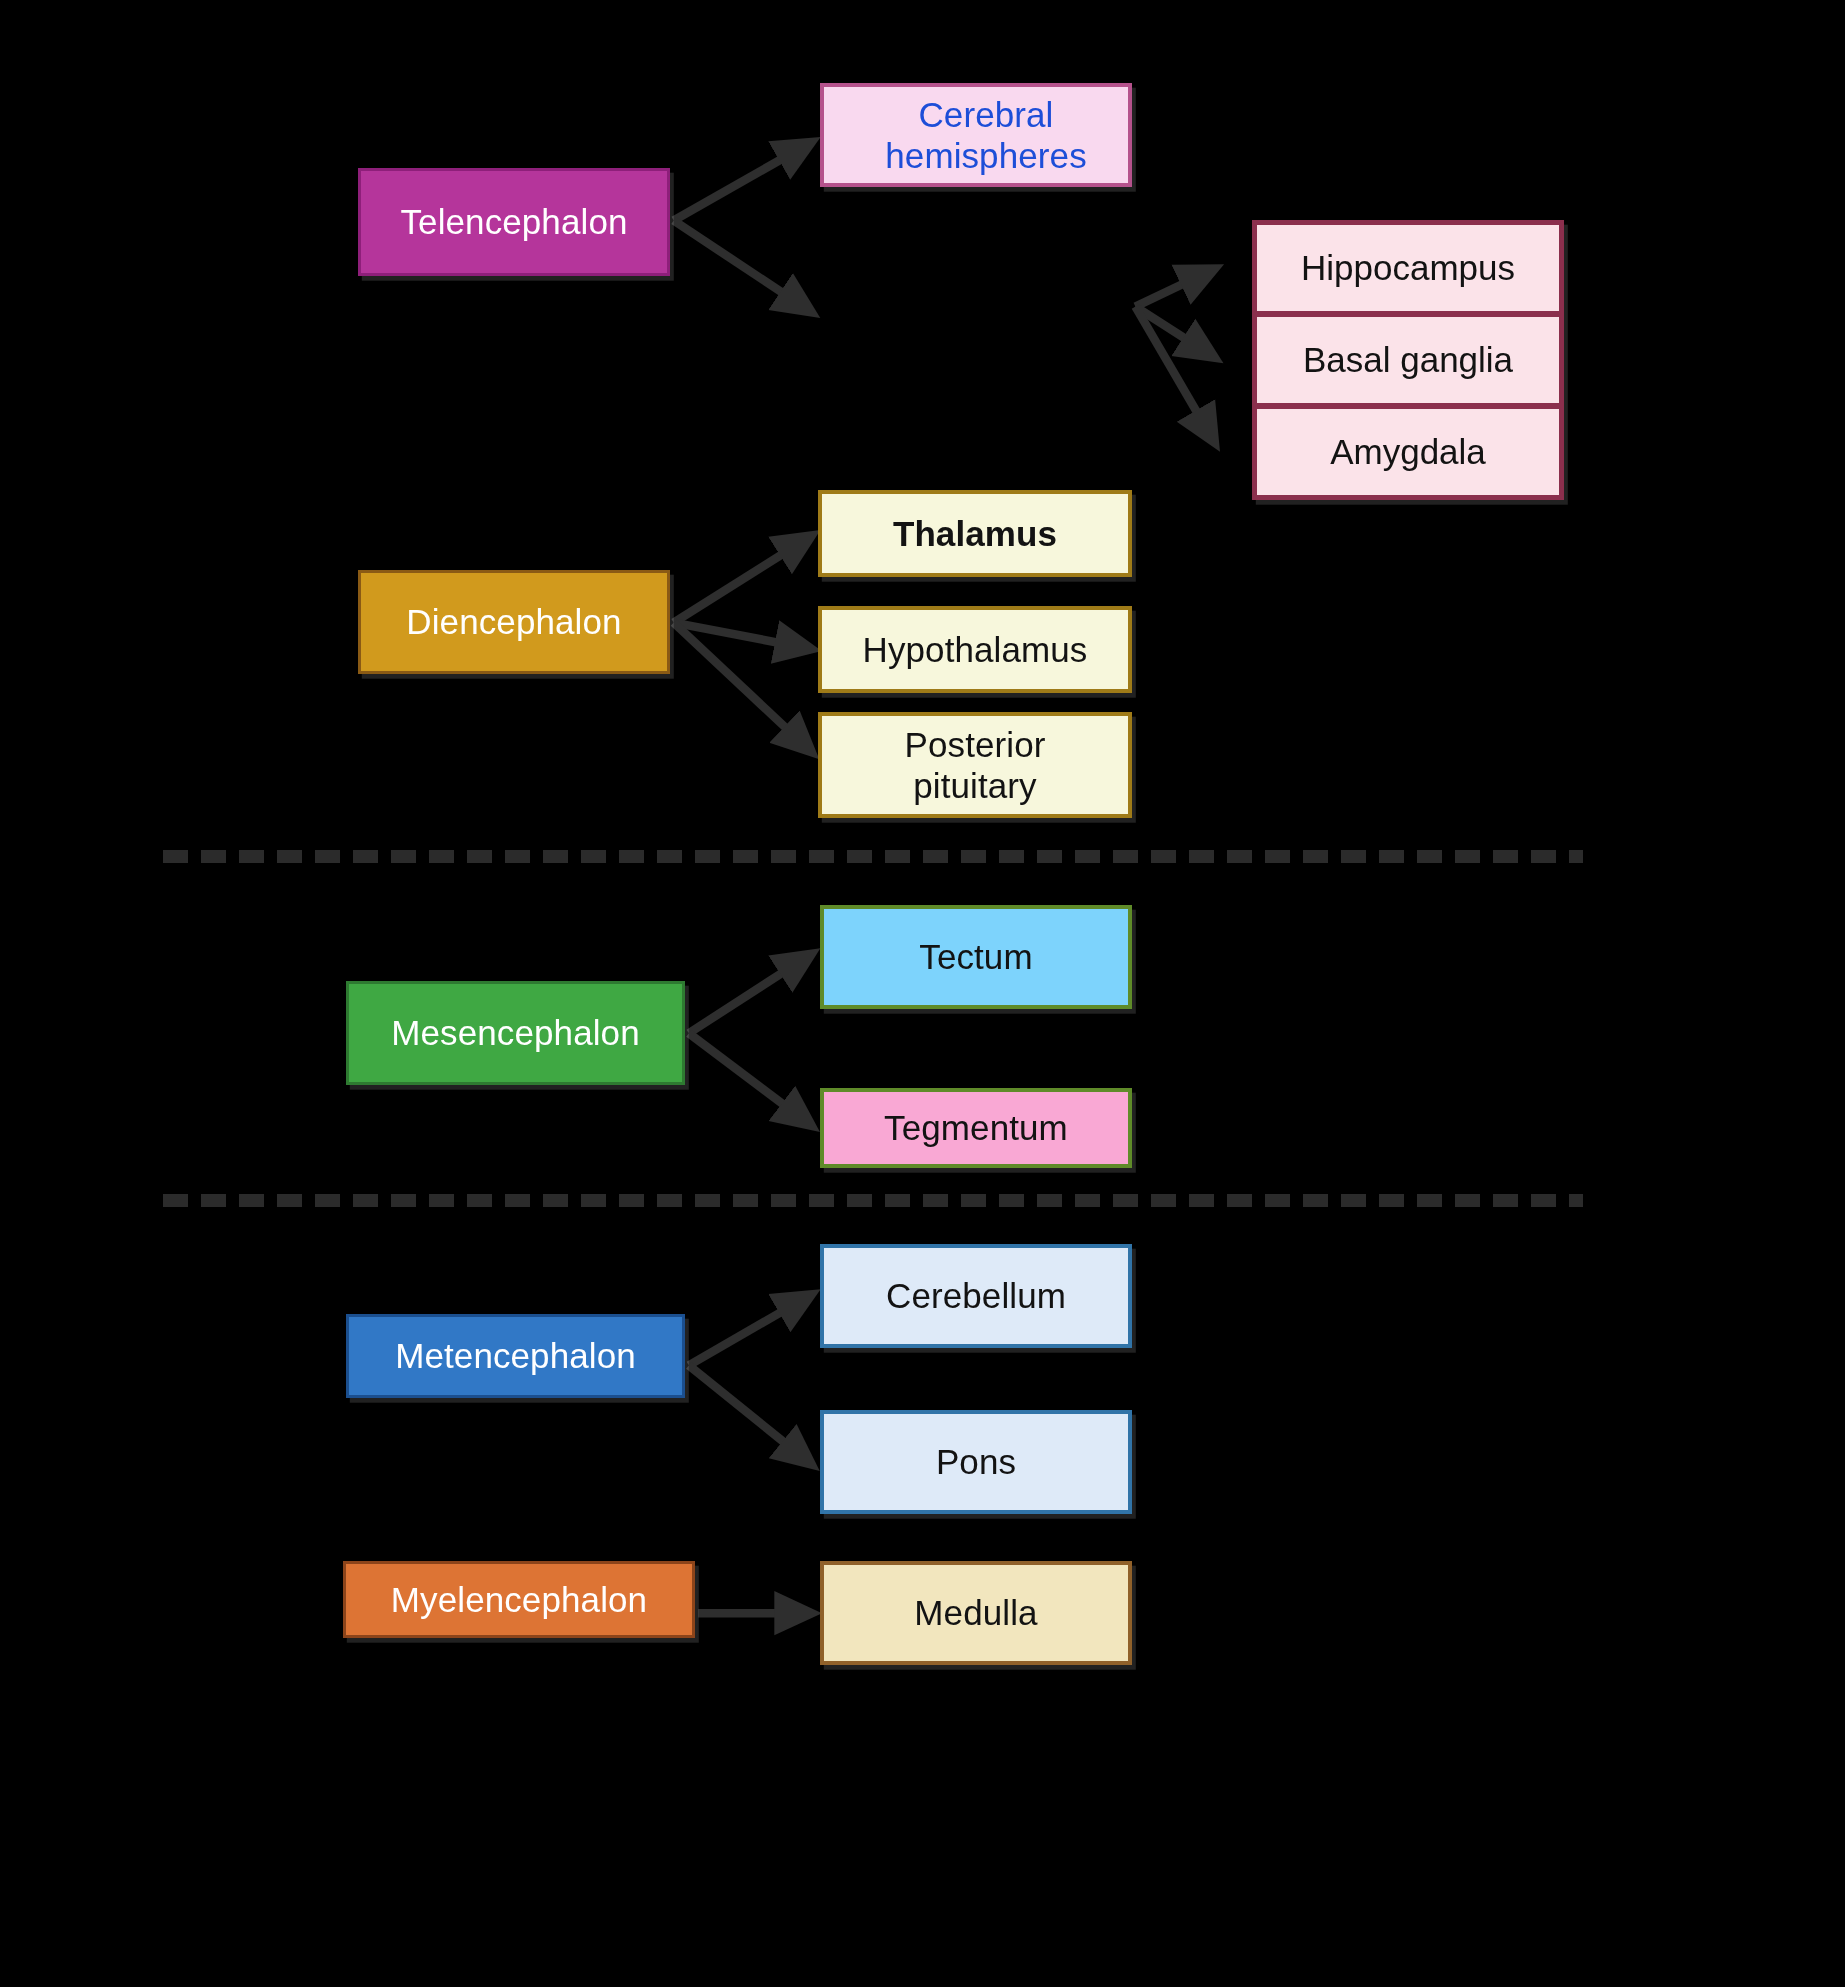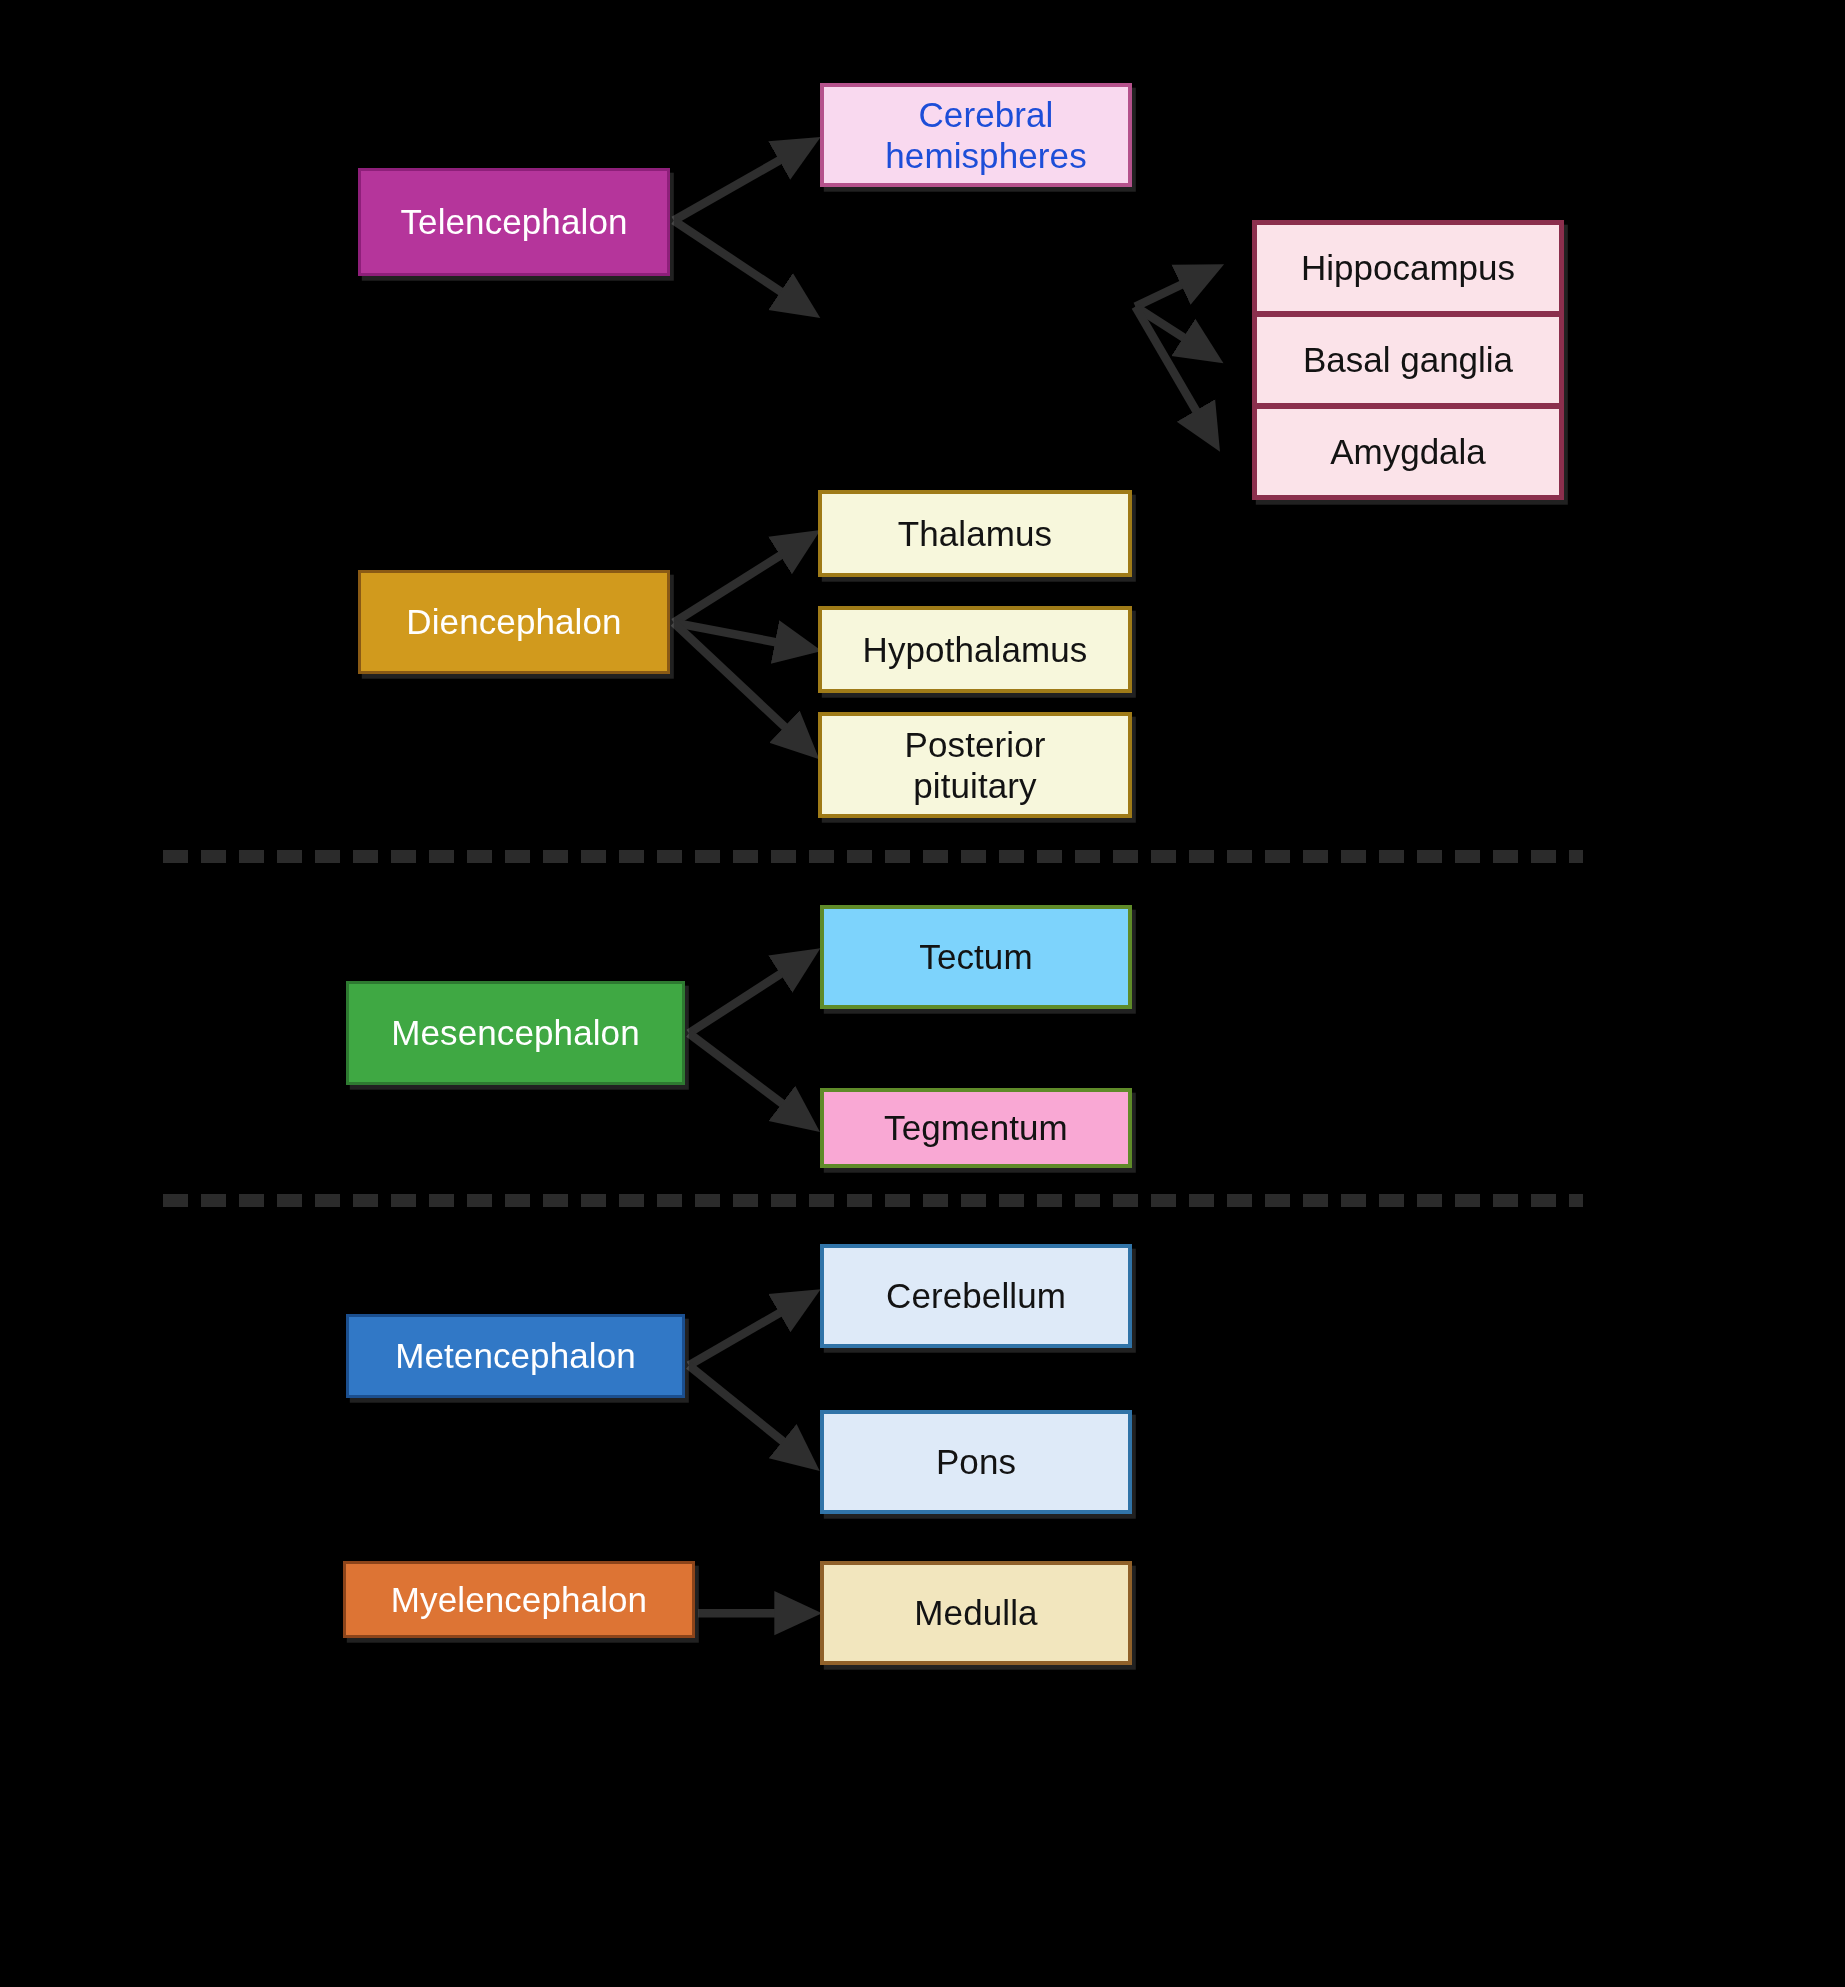--- a/index.html
+++ b/index.html
@@ -73,21 +73,21 @@
     color: #1d4ed8; font-size: 35px; padding-left: 20px;
   }
   .n-subcortical-nuclei {
     left: 820px; top: 250px; width: 312px; height: 114px;
     background: #F9D9EF; border: 4.7px solid #B5528C;
     color: #131313; font-size: 35px;
   }
   .n-thalamus {
     left: 818px; top: 490px; width: 314px; height: 87px;
     background: #F7F7DC; border: 4.7px solid #9F7B18;
-    color: #131313; font-size: 35px;
+    color: #131313; font-size: 35px; font-weight: bold;
   }
   .n-hypothalamus {
     left: 818px; top: 606px; width: 314px; height: 87px;
     background: #F7F7DC; border: 4.7px solid #9F7B18;
     color: #131313; font-size: 35px;
   }
   .n-posterior-pituitary {
     left: 818px; top: 712px; width: 314px; height: 106px;
     background: #F7F7DC; border: 4.7px solid #9F7B18;
     color: #131313; font-size: 35px;

